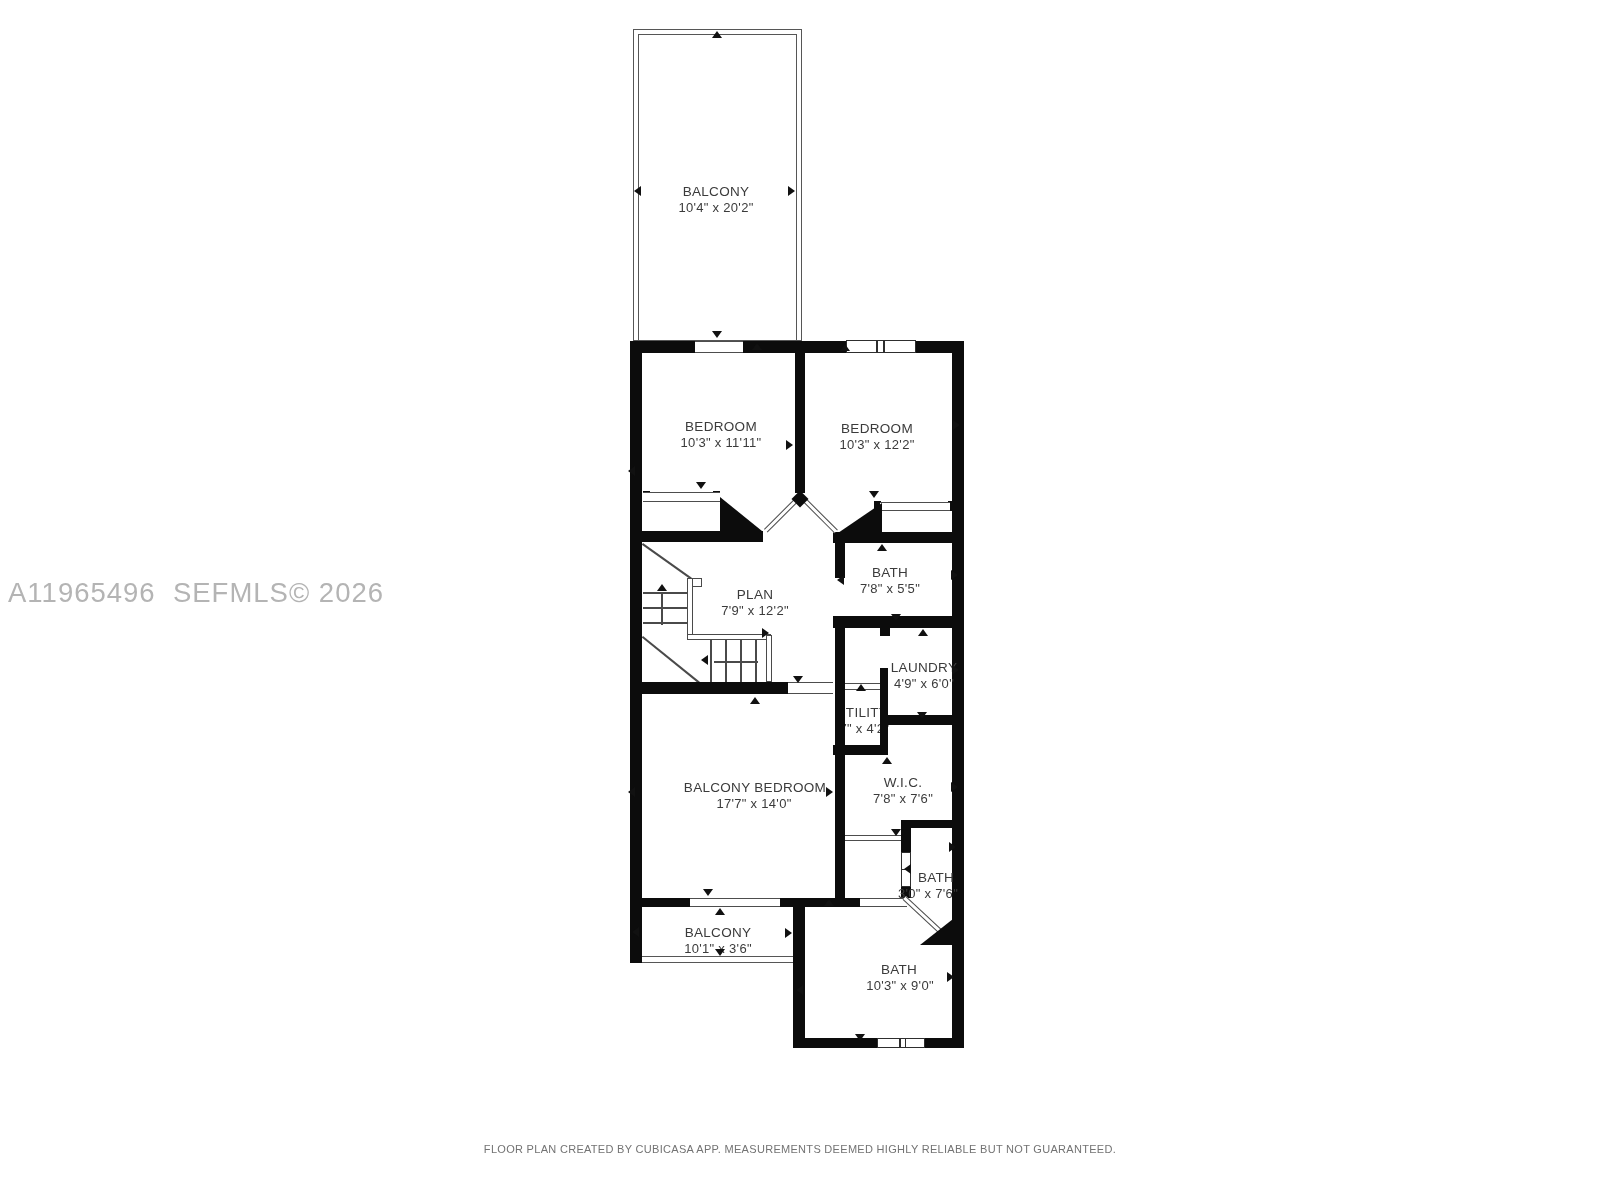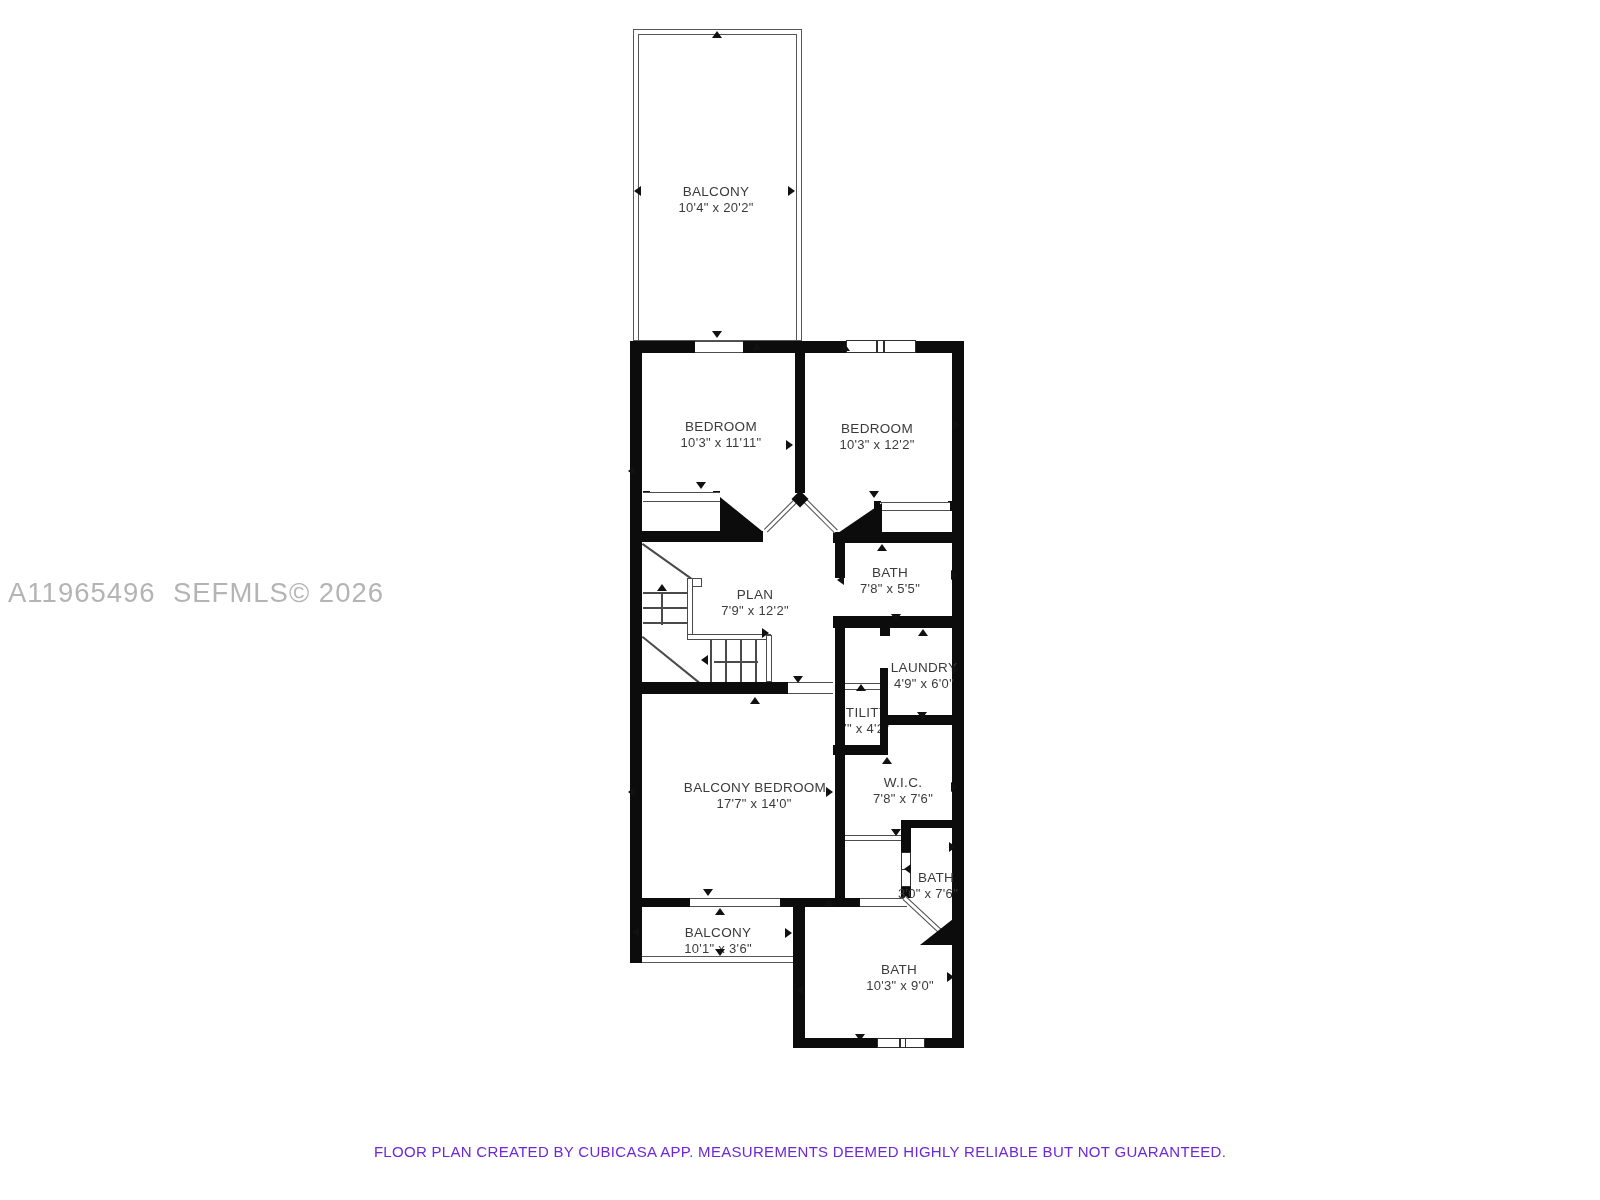--- a/index.html
+++ b/index.html
@@ -22,21 +22,21 @@
   .marker{position:absolute;background:#111111;z-index:9;}
   .m-up{clip-path:polygon(50% 0,0 100%,100% 100%);}
   .m-down{clip-path:polygon(0 0,100% 0,50% 100%);}
   .m-left{clip-path:polygon(0 50%,100% 0,100% 100%);}
   .m-right{clip-path:polygon(0 0,100% 50%,0 100%);}
   .rname,.rdim{position:absolute;transform:translate(-50%,-50%);color:#3b3b3b;white-space:nowrap;z-index:8;letter-spacing:.3px;}
   .rname{font-size:13.5px;}
   .rdim{font-size:13px;}
   .under{z-index:3;}
   .watermark{position:absolute;left:8px;top:577px;font-size:27.5px;color:#b4b4b4;letter-spacing:1px;z-index:10;white-space:pre;}
-  .footer{position:absolute;left:0;right:0;top:1143px;text-align:center;font-size:15px;color:#6d28d9;letter-spacing:.3px;z-index:10;}
+  .footer{position:absolute;left:0;right:0;top:1143px;text-align:center;font-size:11px;color:#737373;letter-spacing:.3px;z-index:10;}
 </style>
 </head>
 <body>
 
 <div id="stage">
   <div class="watermark">A11965496  SEFMLS© 2026</div>
   <div id="plan">
       <div class="thin" style="left: 633px; top: 29px; width: 169px; height: 312px;"></div>
       <div class="thin" style="left: 638px; top: 34px; width: 159px; height: 307px;"></div>
       <div class="rail" style="left: 630px; top: 956px; width: 163px; height: 7px;"></div>

